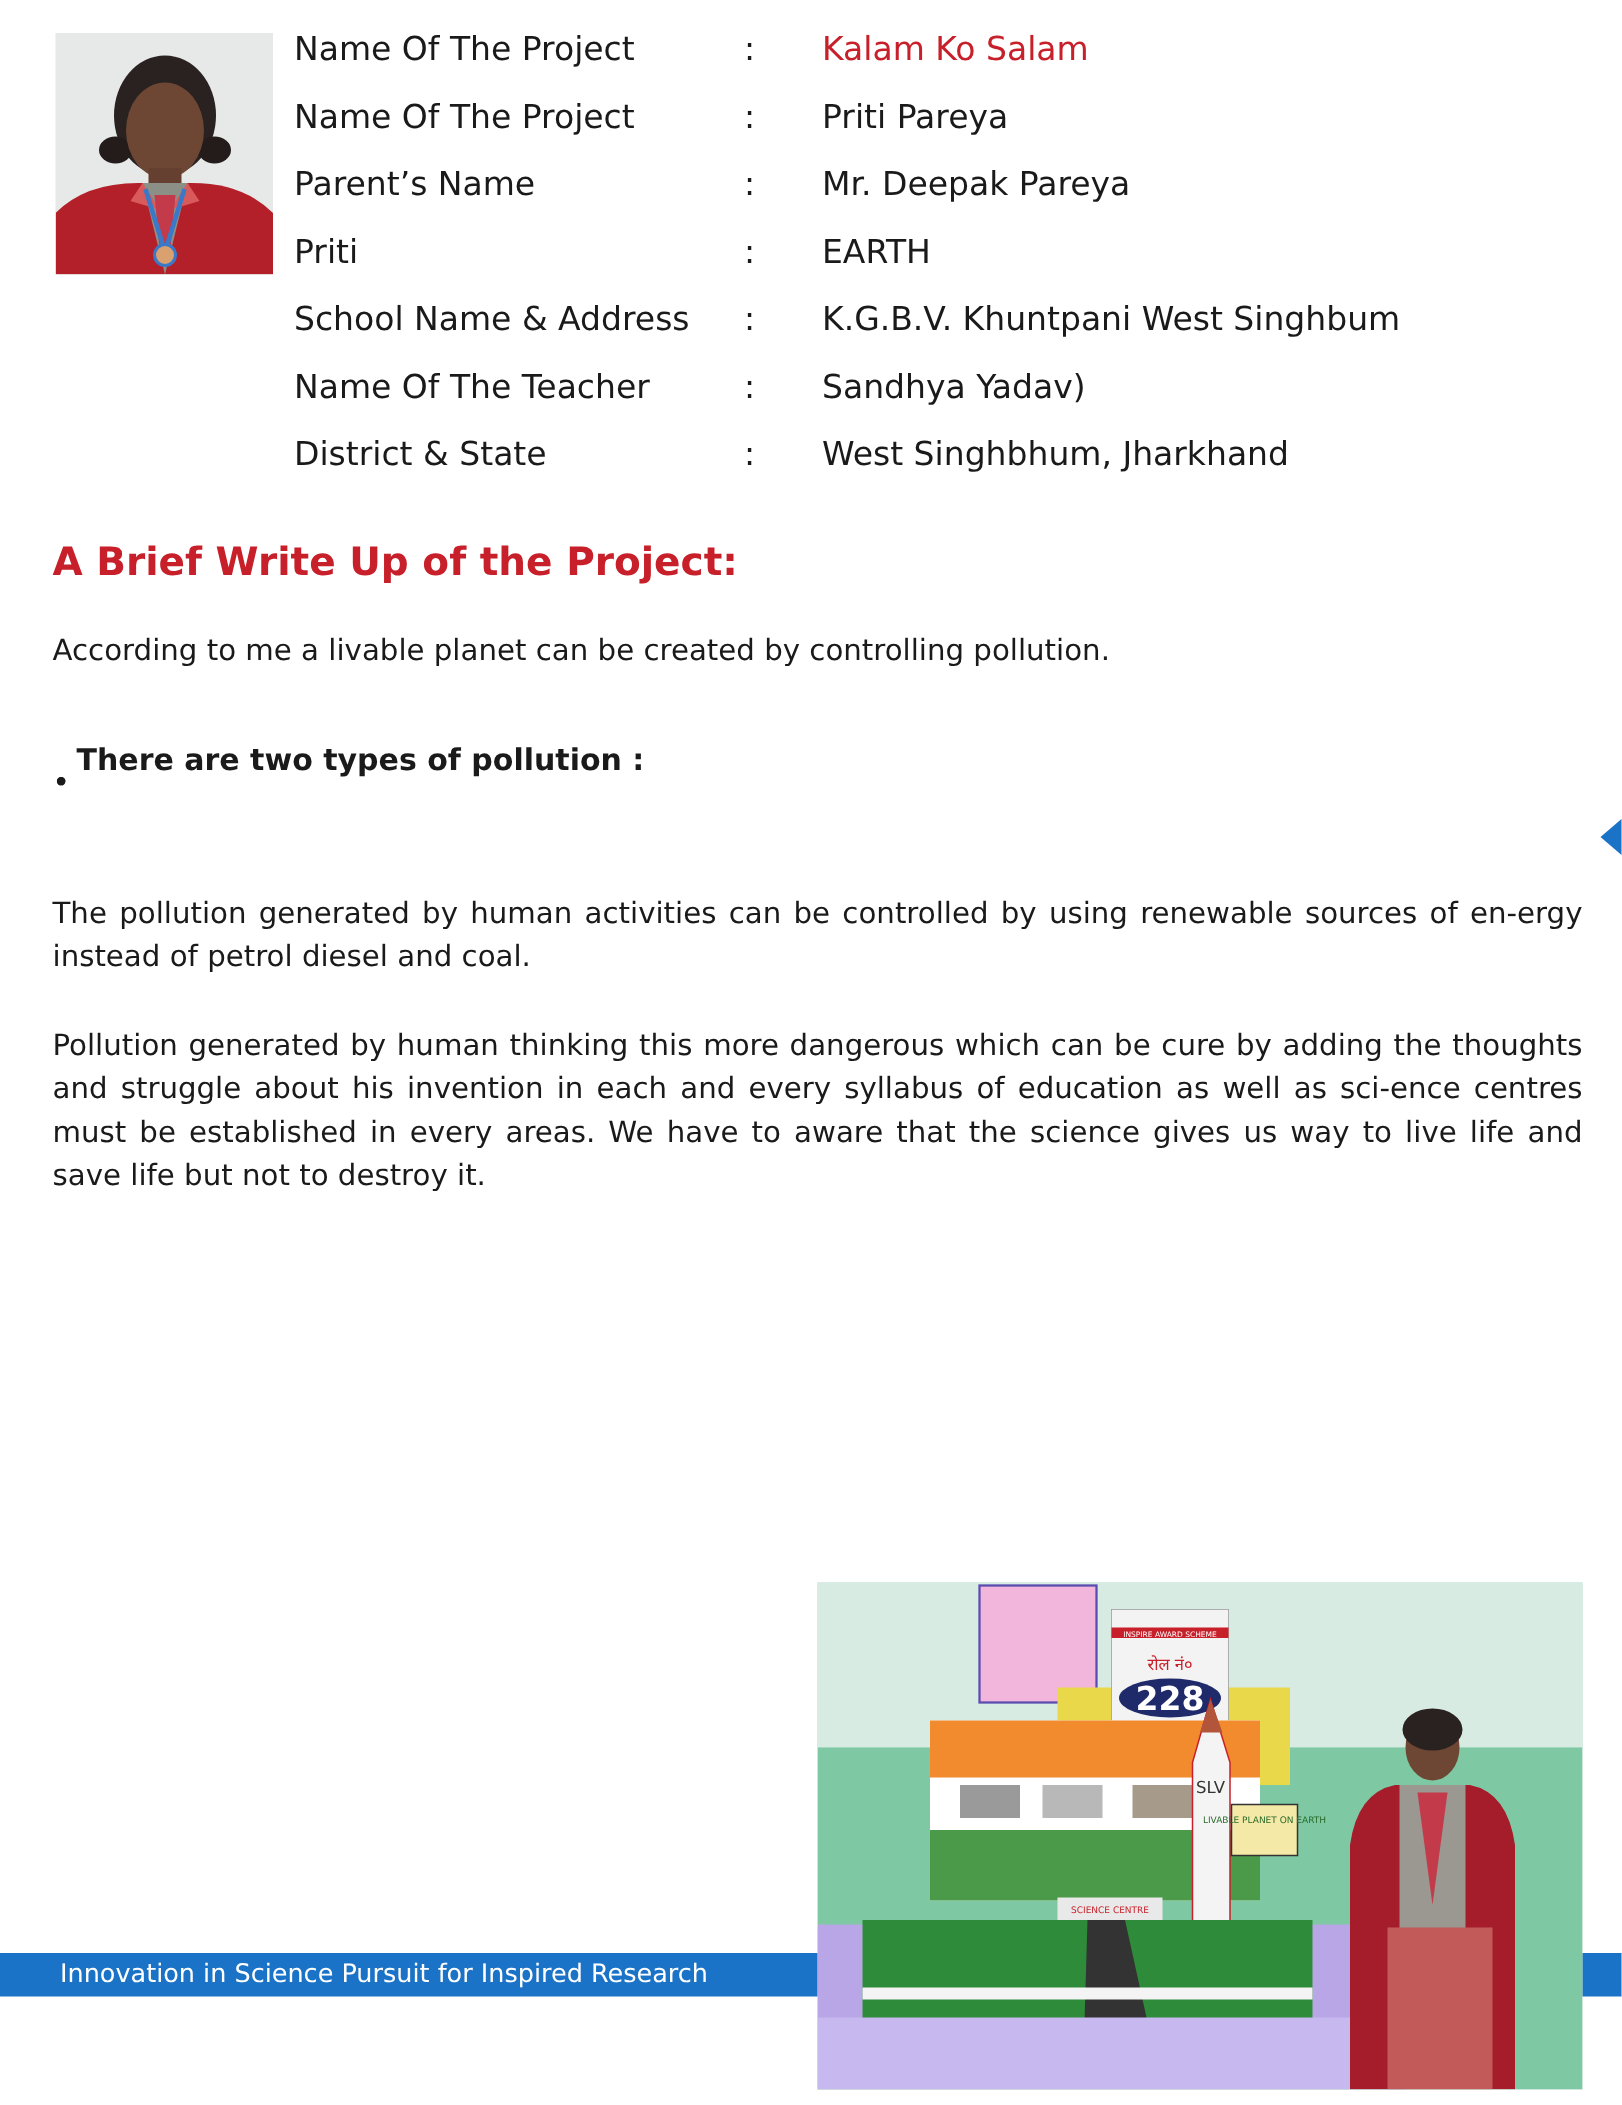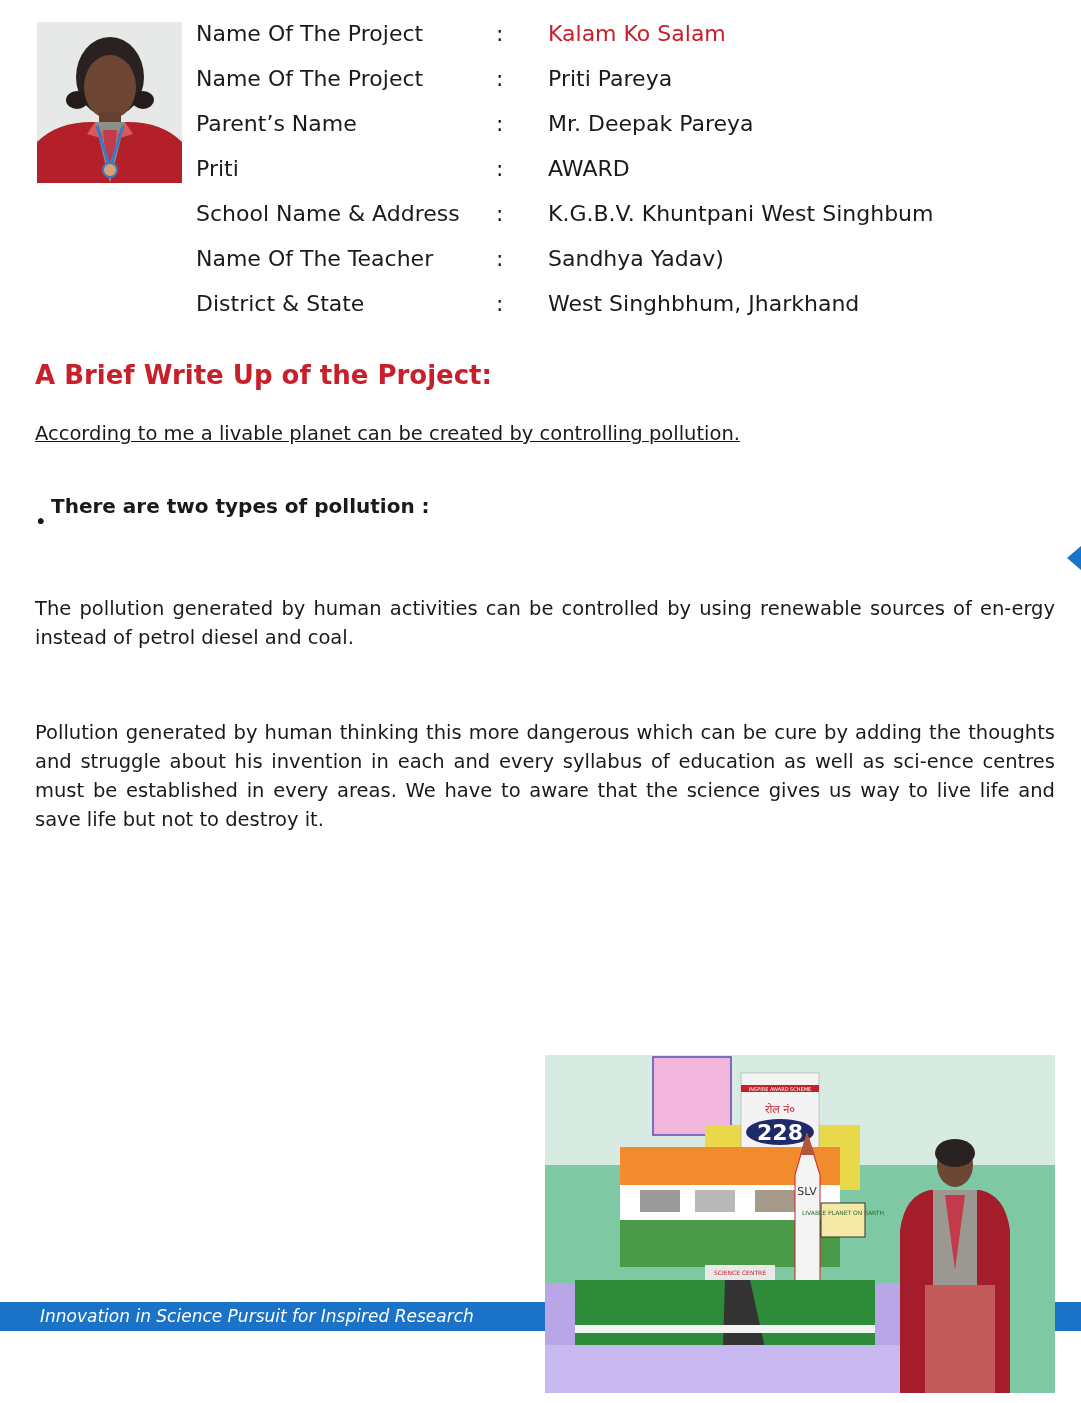--- a/index.html
+++ b/index.html
@@ -17,41 +17,41 @@
   .info-label { position: absolute; left: 0; }
   .info-colon { position: absolute; left: 300px; }
   .info-value { position: absolute; left: 352px; }
   .info-value.accent { color: #c8202a; font-weight: normal; }
 
   .section-heading {
     position: absolute; left: 35px; top: 360px; margin: 0;
     font-size: 26px; font-weight: bold; color: #c8202a;
   }
   .para { position: absolute; left: 35px; width: 1020px; font-size: 19.5px; line-height: 29px; margin: 0; }
-  .intro { top: 419px; text-decoration: underline; }
+  .intro { top: 419px; }
   .sub-heading { position: absolute; left: 35px; top: 478px; font-size: 20px; font-weight: bold; margin: 16px; }
   .bullets { position: absolute; left: 35px; top: 507px; margin: 0; padding: 0; list-style: none; font-size: 19.5px; line-height: 29px; }
   .bullets li { position: relative; padding-left: 38px; }
   .bullets li .dot { position: absolute; left: 0; }
   .p2 { top: 594px; text-align: justify; }
-  .p3 { top: 682px; text-align: justify; margin-top: 36px; }
+  .p3 { top: 682px; text-align: justify; }
 
   .side-marker {
     position: absolute; right: 0; top: 546px; width: 0; height: 0;
     border-top: 12px solid transparent; border-bottom: 12px solid transparent;
     border-right: 14px solid #1a73c7;
   }
 
   .footer-band {
     position: absolute; left: 0; top: 1302px; width: 1081px; height: 29px;
     background: #1a73c7;
   }
   .footer-text {
     position: absolute; left: 40px; top: 1302px; height: 26px; line-height: 29px;
-    font-size: 17px; color: #ffffff; font-style: italic;
+    font-size: 17px; color: #ffffff;
   }
 
   .project-photo {
     position: absolute; left: 545px; top: 1055px; width: 510px; height: 338px;
     overflow: hidden; background: #b9dccd;
   }
 </style>
 </head>
 <body>
 
@@ -84,21 +84,21 @@
     <span class="info-value">Priti  Pareya</span>
   </div>
   <div class="info-row" style="top:90px">
     <span class="info-label">Parent’s Name</span>
     <span class="info-colon">:</span>
     <span class="info-value">Mr. Deepak Pareya</span>
   </div>
   <div class="info-row" style="top:135px">
     <span class="info-label">Priti</span>
     <span class="info-colon">:</span>
-    <span class="info-value">AWARD</span>
+    <span class="info-value">EARTH</span>
   </div>
   <div class="info-row" style="top:180px">
     <span class="info-label">School Name &amp; Address</span>
     <span class="info-colon">:</span>
     <span class="info-value">K.G.B.V. Khuntpani West Singhbum</span>
   </div>
   <div class="info-row" style="top:225px">
     <span class="info-label">Name Of The Teacher</span>
     <span class="info-colon">:</span>
     <span class="info-value">Sandhya Yadav)</span>

